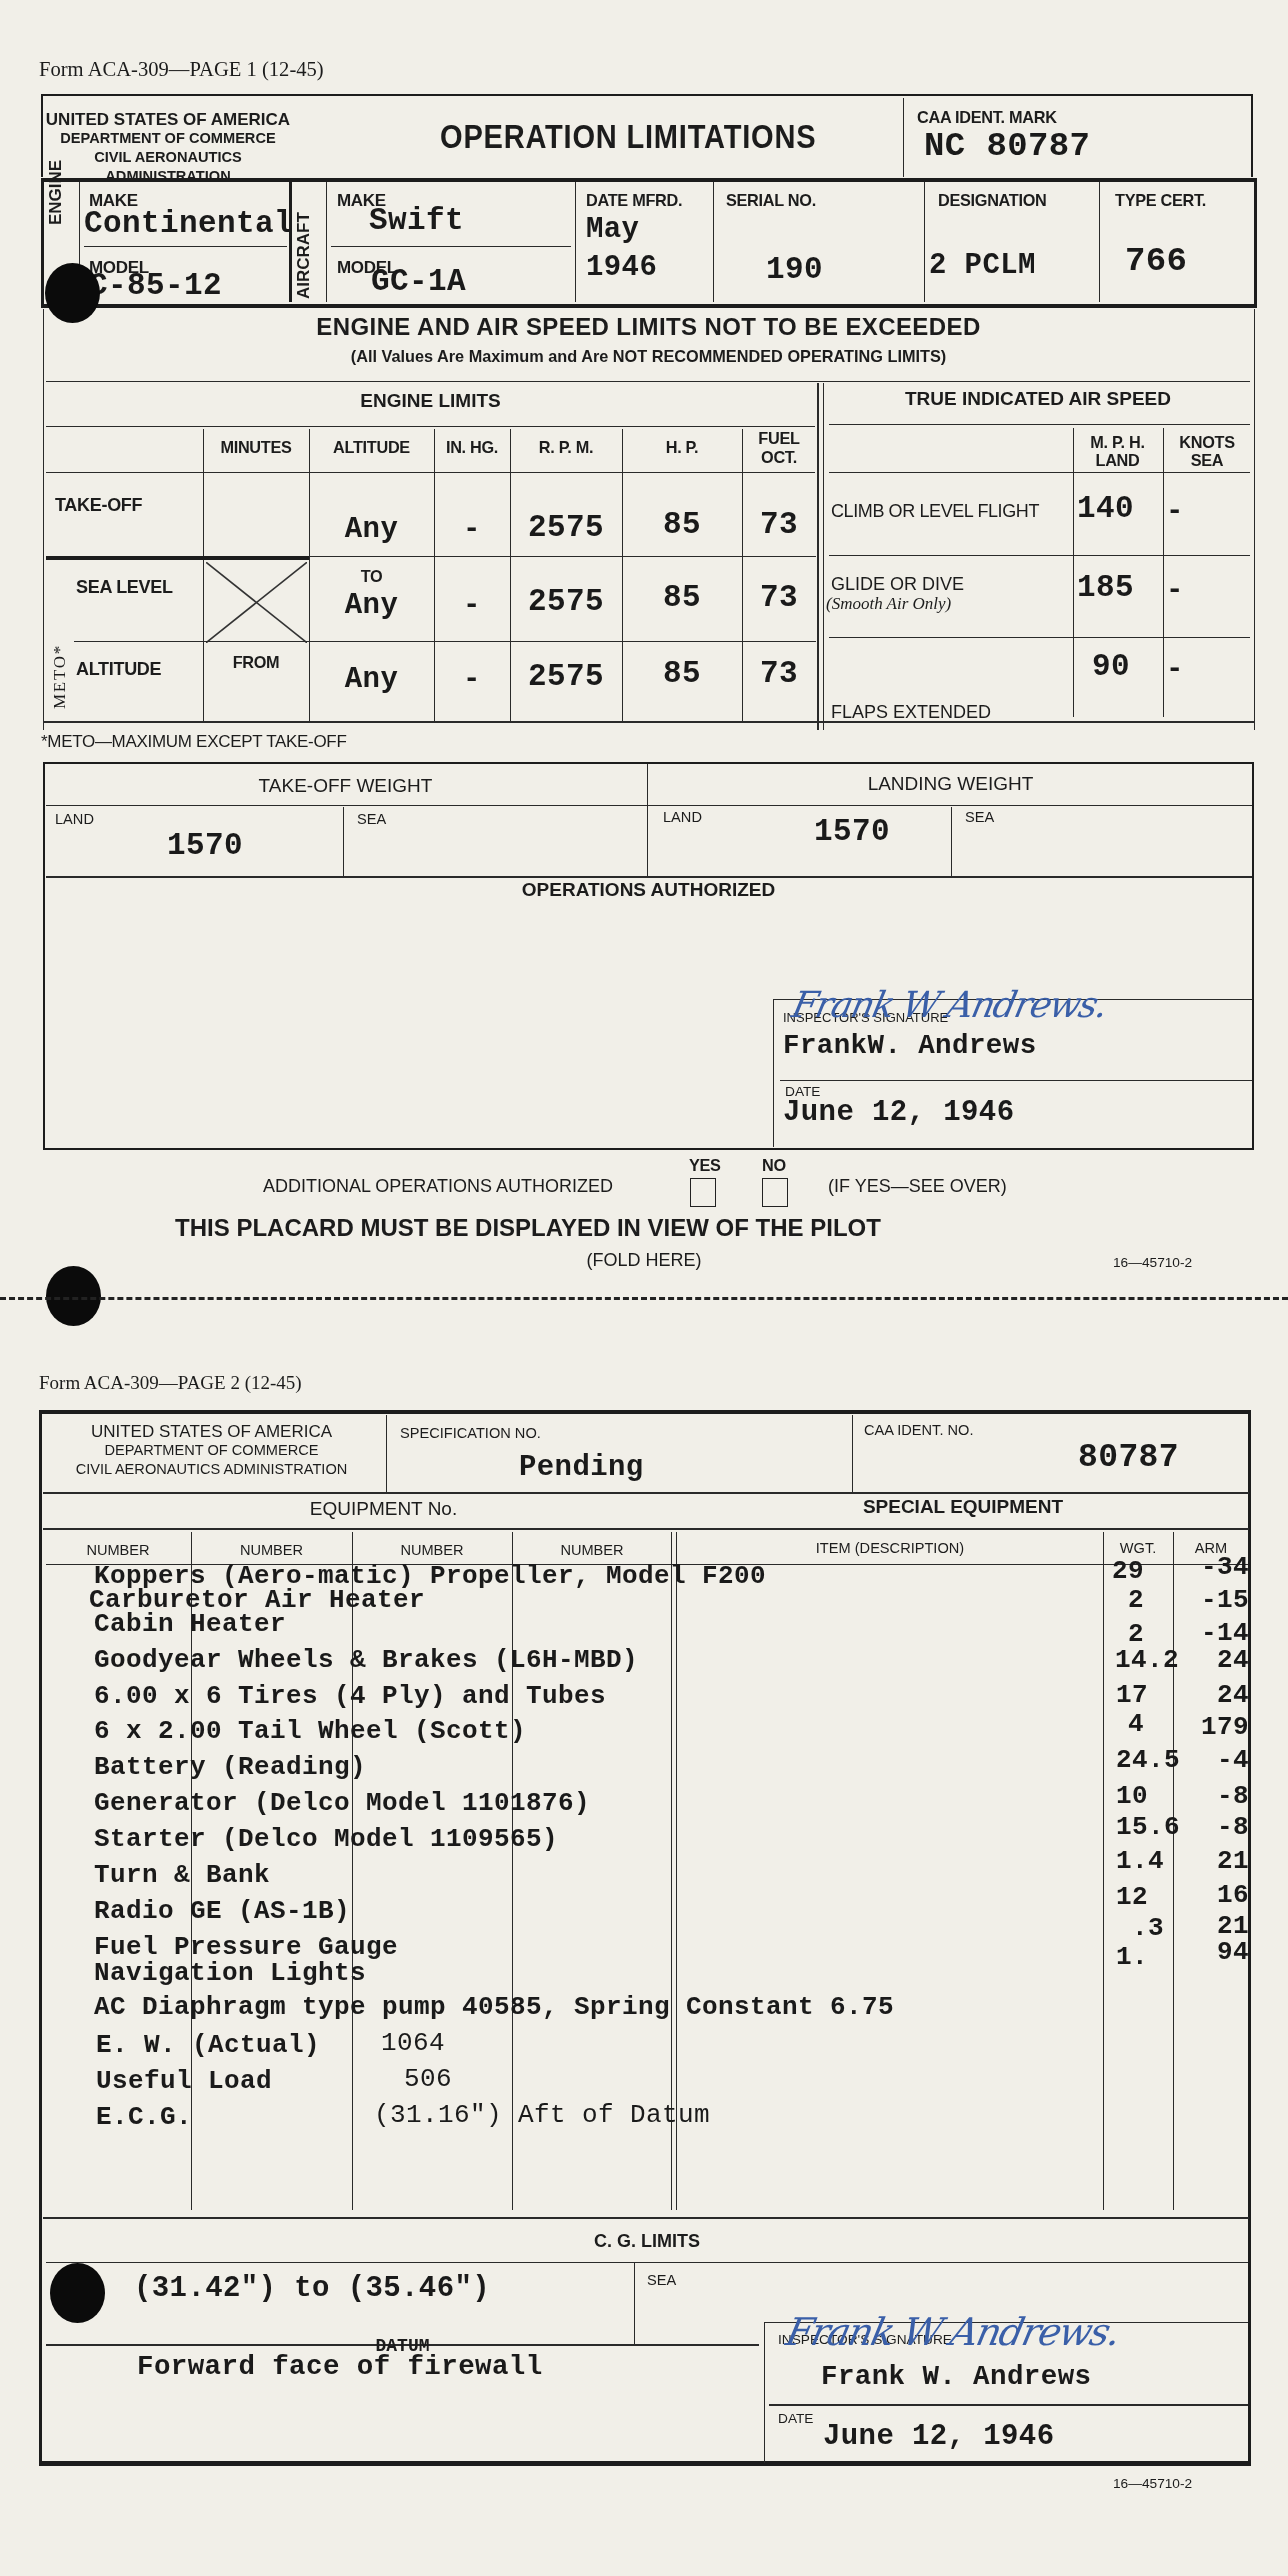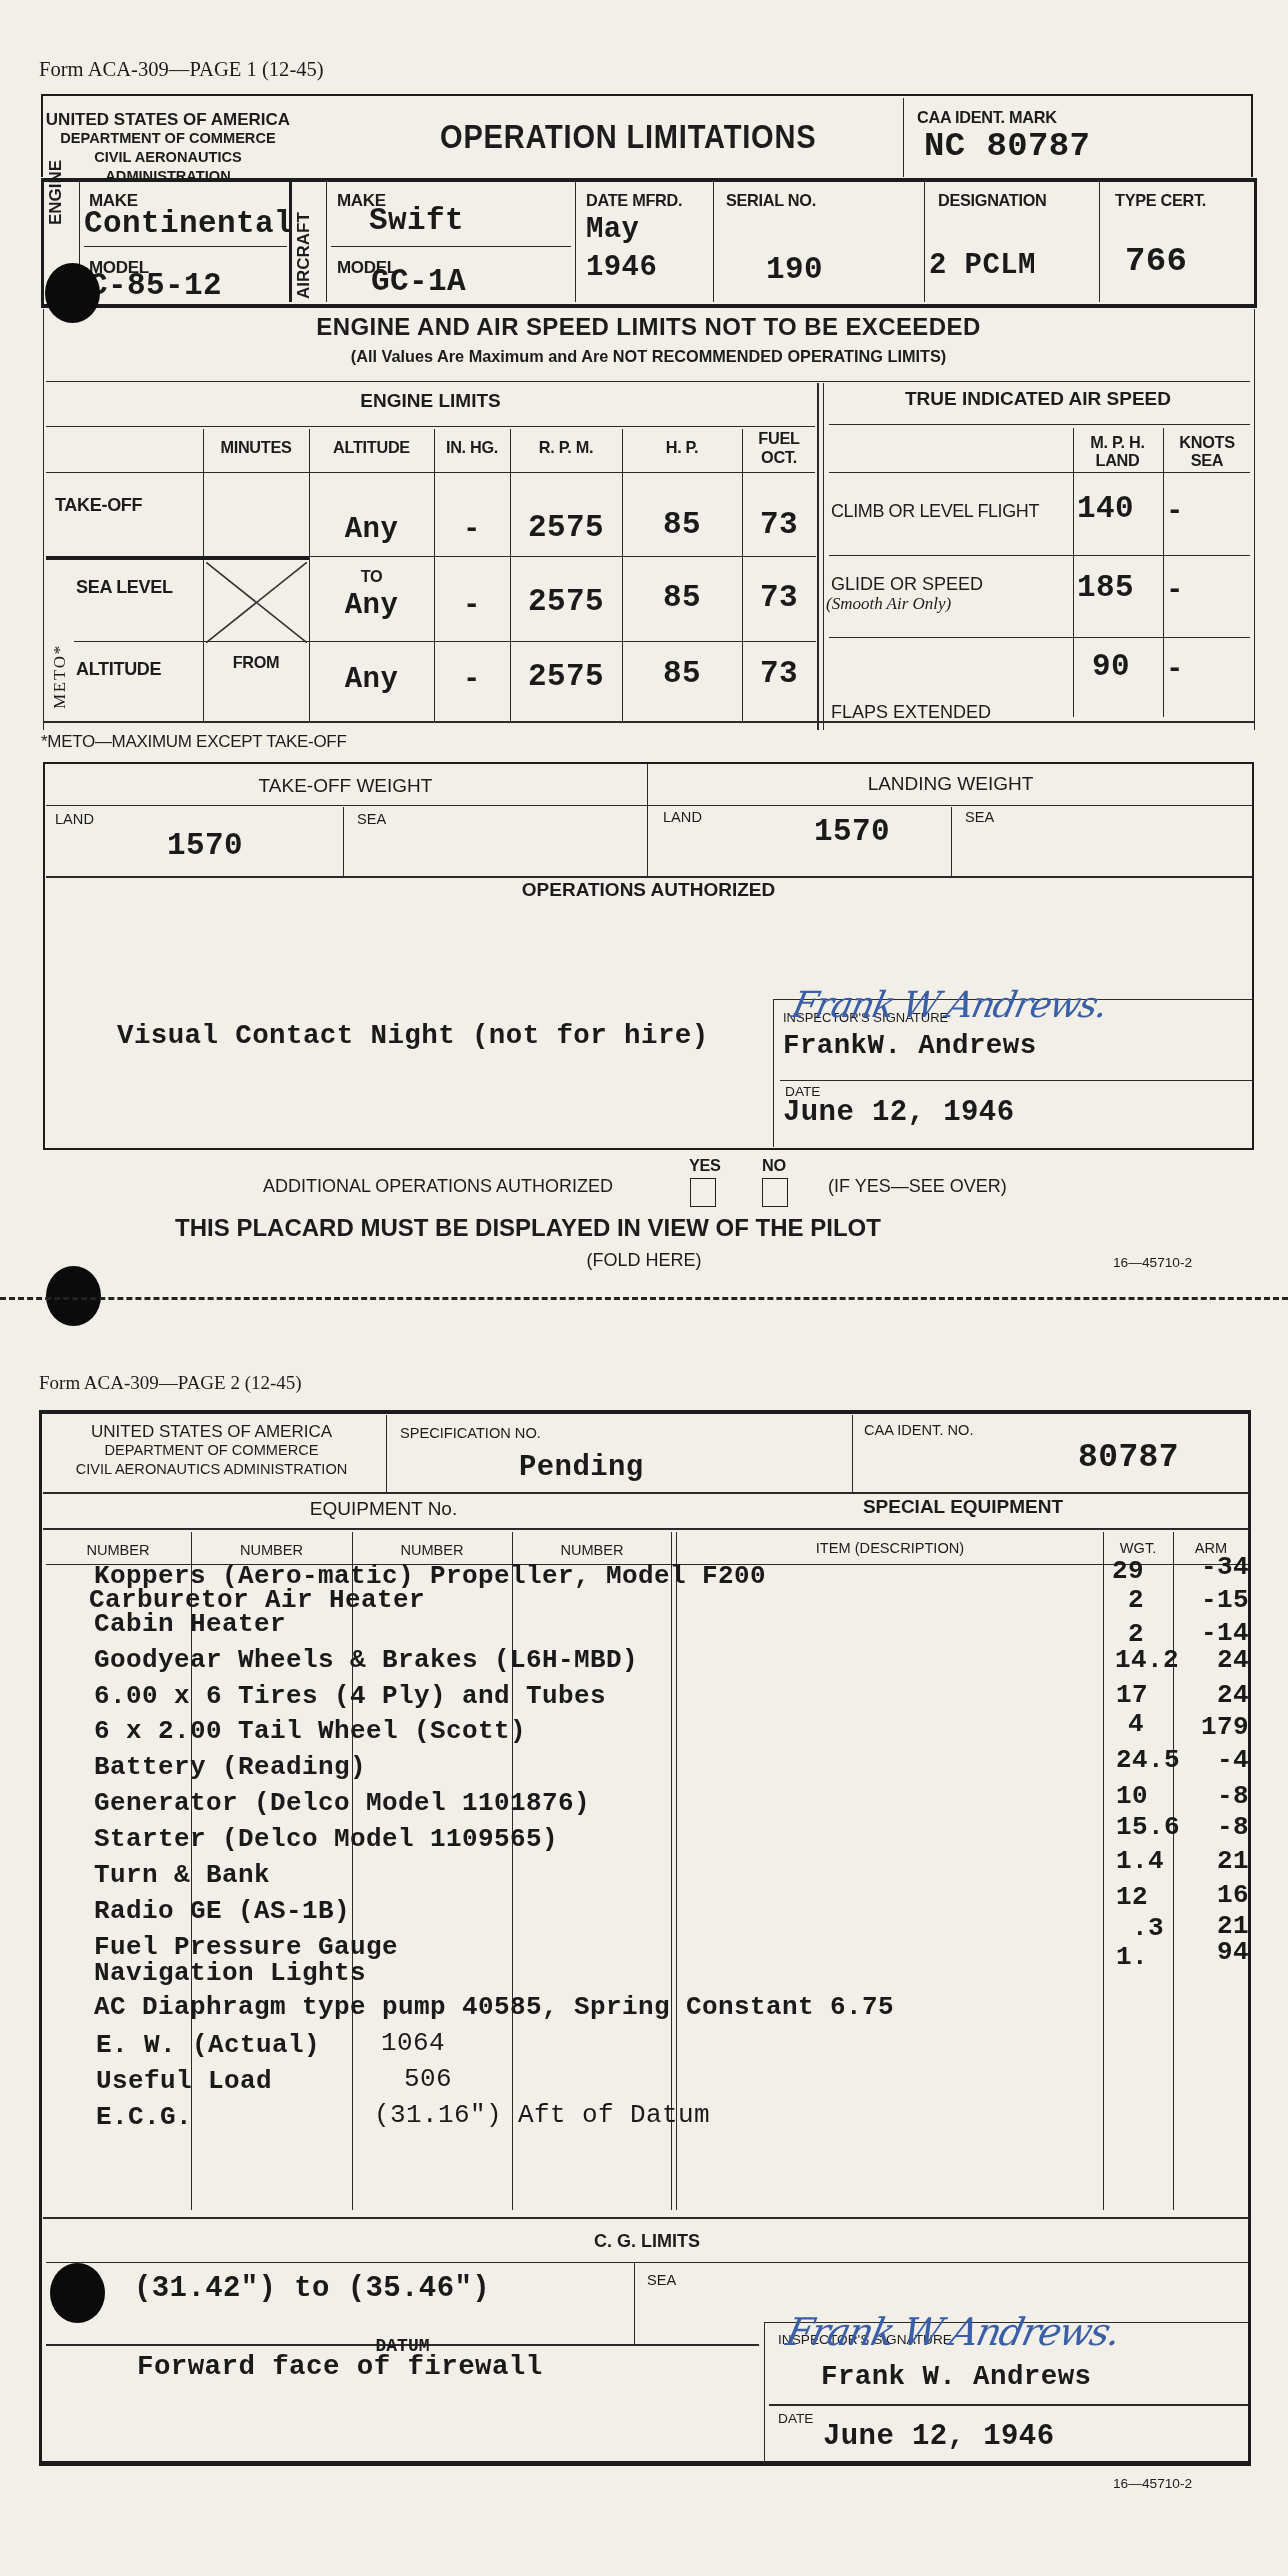--- a/index.html
+++ b/index.html
@@ -144,21 +144,21 @@
     <div>KNOTS</div>
     <div>SEA</div>
   </div>
   <div class="hline" style="left:829px;top:472px;width:421px;"></div>
 
   <div class="abs" style="left:831px;top:501px;font-size:18px;letter-spacing:-0.4px;">CLIMB OR LEVEL FLIGHT</div>
   <div class="abs typed" style="left:1077px;top:491px;font-size:31px;">140</div>
   <div class="abs typed" style="left:1166px;top:495px;font-size:29px;">-</div>
   <div class="hline" style="left:829px;top:555px;width:421px;"></div>
 
-  <div class="abs" style="left:831px;top:574px;font-size:18px;">GLIDE OR SPEED</div>
+  <div class="abs" style="left:831px;top:574px;font-size:18px;">GLIDE OR DIVE</div>
   <div class="abs serif" style="left:826px;top:594px;font-size:17px;font-style:italic;">(Smooth Air Only)</div>
   <div class="abs typed" style="left:1077px;top:570px;font-size:31px;">185</div>
   <div class="abs typed" style="left:1166px;top:574px;font-size:29px;">-</div>
   <div class="hline" style="left:829px;top:637px;width:421px;"></div>
 
   <div class="abs" style="left:831px;top:666px;font-size:18px;margin-top:36px;">FLAPS EXTENDED</div>
   <div class="abs typed" style="left:1092px;top:649px;font-size:31px;">90</div>
   <div class="abs typed" style="left:1166px;top:653px;font-size:29px;">-</div>
 
   <div class="hline" style="left:43px;top:721px;width:1212px;border-top-width:2.6px;"></div>
@@ -174,21 +174,20 @@
   <div class="vline" style="left:343px;top:807px;height:69px;"></div>
   <div class="abs" style="left:357px;top:811px;font-size:14.6px;">SEA</div>
   <div class="abs" style="left:663px;top:809px;font-size:14.6px;">LAND</div>
   <div class="abs typed" style="left:814px;top:814px;font-size:31px;">1570</div>
   <div class="vline" style="left:951px;top:807px;height:69px;"></div>
   <div class="abs" style="left:965px;top:809px;font-size:14.6px;">SEA</div>
   <div class="hline" style="left:46px;top:876px;width:1206px;border-top-width:2.6px;"></div>
 
   <div class="abs center" style="left:45px;top:879px;width:1207px;font-size:19px;font-weight:bold;">OPERATIONS AUTHORIZED</div>
   <div class="abs typed" style="left:117px;top:1018px;font-size:27.5px;line-height:36px;">
-    <div>Visual Contact Night (not for hire)</div>
   </div>
   <div class="hline" style="left:773px;top:999px;width:479px;"></div>
   <div class="vline" style="left:773px;top:999px;height:148px;"></div>
   <div class="abs" style="left:783px;top:1010px;font-size:13px;">INSPECTOR'S SIGNATURE</div>
   <div class="abs sig" style="left:793px;top:984px;">Frank W Andrews.</div>
   <div class="abs typed" style="left:783px;top:1030px;font-size:27.5px;">FrankW. Andrews</div>
   <div class="hline" style="left:780px;top:1080px;width:472px;"></div>
   <div class="abs" style="left:785px;top:1084px;font-size:13.7px;">DATE</div>
   <div class="abs typed" style="left:783px;top:1096px;font-size:29px;">June 12, 1946</div>
 

